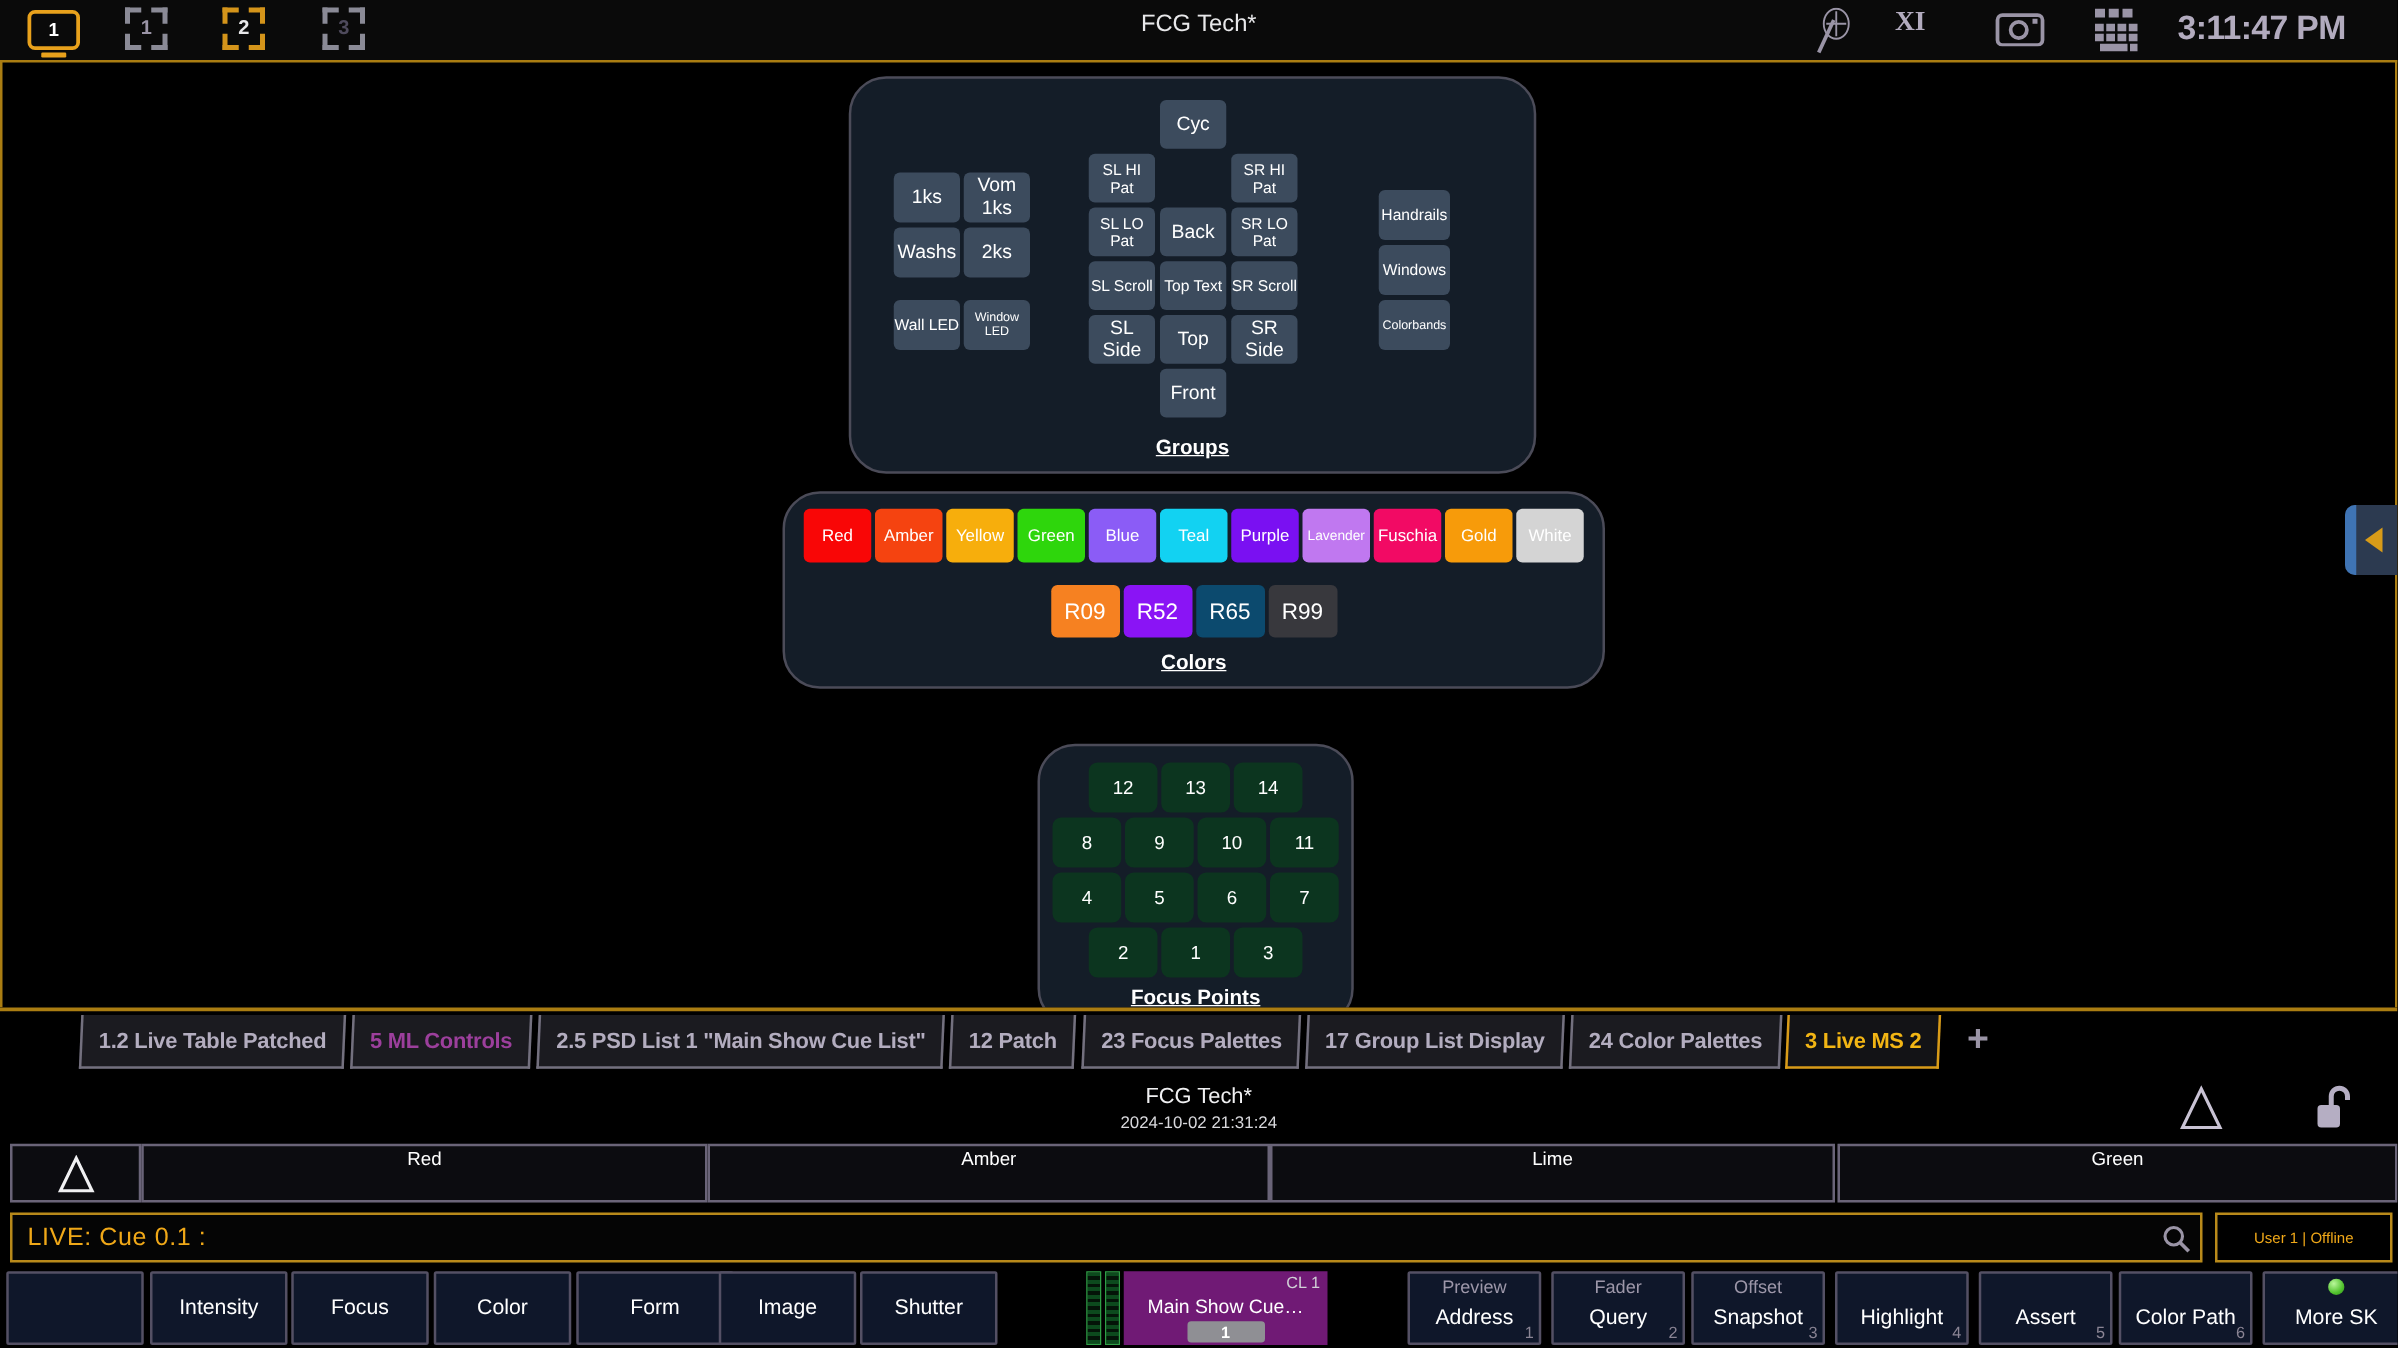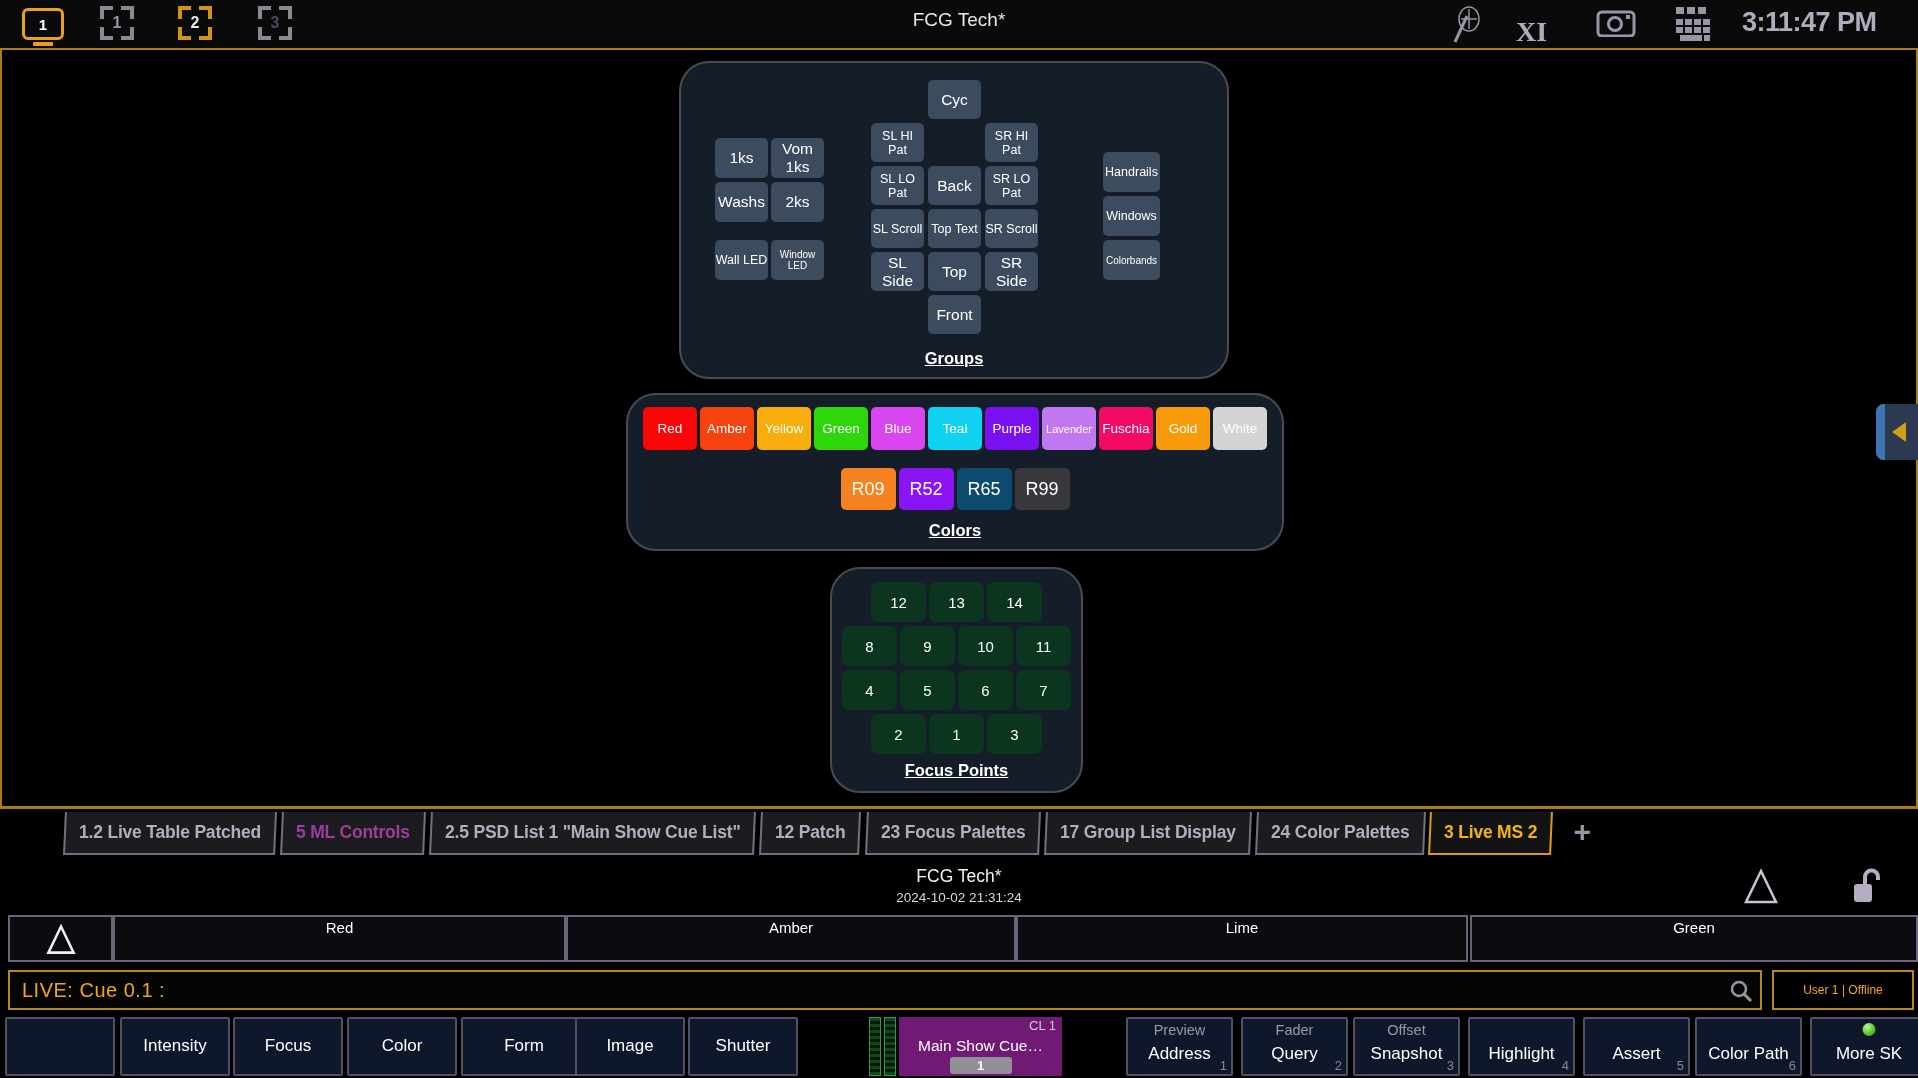--- a/index.html
+++ b/index.html
@@ -126,21 +126,21 @@
     </div>
   <div id="top-title">FCG Tech*</div>
   <div class="tb-icon" style="left:1447px;">
     <svg width="36" height="38" viewBox="0 0 36 38">
       <ellipse cx="22" cy="13" rx="10" ry="12" fill="none" stroke="#9a94a6" stroke-width="1.5"></ellipse>
       <line x1="8" y1="36" x2="20" y2="10" stroke="#9a94a6" stroke-width="3"></line>
       <line x1="14" y1="13" x2="30" y2="13" stroke="#9a94a6" stroke-width="1.5"></line>
       <line x1="22" y1="3" x2="22" y2="23" stroke="#9a94a6" stroke-width="1.5"></line>
     </svg>
   </div>
-  <div class="tb-icon" style="left:1516px;top:4px;font-family:'Liberation Serif',serif;font-weight:bold;font-size:28px;color:#b2abbe;margin-top:12px;">XI</div>
+  <div class="tb-icon" style="left:1516px;top:4px;font-family:'Liberation Serif',serif;font-weight:bold;font-size:22px;color:#b2abbe;">XI</div>
   <div class="tb-icon" style="left:1596px;top:9px;">
     <svg width="40" height="28" viewBox="0 0 40 28">
       <rect x="2" y="3" width="36" height="24" rx="4" fill="none" stroke="#9a94a6" stroke-width="3"></rect>
       <circle cx="19" cy="15" r="6.5" fill="none" stroke="#9a94a6" stroke-width="3"></circle>
       <rect x="30" y="6" width="4" height="4" fill="#9a94a6"></rect>
     </svg>
   </div>
   <div class="tb-icon" style="left:1674px;top:5px;">
     <svg width="40" height="38" viewBox="0 0 40 38">
       <g fill="#9a94a6">
@@ -203,38 +203,38 @@
     </div>
   <div class="panel-label">Groups</div>
 </div>
 
 <div class="panel" style="left:626px;top:393px;width:658px;height:158px;">
   <div class="color-row" style="top:12px;" id="swatch-row">
       <div class="swatch" style="background: rgb(249, 6, 6);">Red</div>
       <div class="swatch" style="background: rgb(245, 67, 16);">Amber</div>
       <div class="swatch" style="background: rgb(247, 174, 12);">Yellow</div>
       <div class="swatch" style="background: rgb(46, 214, 12);">Green</div>
-      <div class="swatch" style="background: #d946ef;">Blue</div>
+      <div class="swatch" style="background: #8b5cf6;">Blue</div>
       <div class="swatch" style="background: rgb(18, 210, 242);">Teal</div>
       <div class="swatch" style="background: rgb(122, 16, 242);">Purple</div>
       <div class="swatch sw-small" style="background: rgb(192, 120, 240);">Lavender</div>
       <div class="swatch" style="background: rgb(242, 10, 100);">Fuschia</div>
       <div class="swatch" style="background: rgb(247, 155, 10);">Gold</div>
       <div class="swatch" style="background: rgb(212, 212, 212);">White</div>
     </div>
   <div class="color-row" style="top:73px;" id="gel-row">
       <div class="gel" style="background: rgb(246, 129, 33);">R09</div>
       <div class="gel" style="background: rgb(138, 20, 245);">R52</div>
       <div class="gel" style="background: #0c4a6e;">R65</div>
       <div class="gel" style="background: rgb(56, 56, 61);">R99</div>
     </div>
   <div class="panel-label">Colors</div>
 </div>
 
-<div class="panel" style="left:830px;top:567px;width:253px;height:226px;">
+<div class="panel" style="left:830px;top:595px;width:253px;height:226px;">
   <div id="focus-rows">
       <div class="focus-row">
         <div class="fbtn">12</div>
         <div class="fbtn">13</div>
         <div class="fbtn">14</div>
       </div>
       <div class="focus-row">
         <div class="fbtn">8</div>
         <div class="fbtn">9</div>
         <div class="fbtn">10</div>

